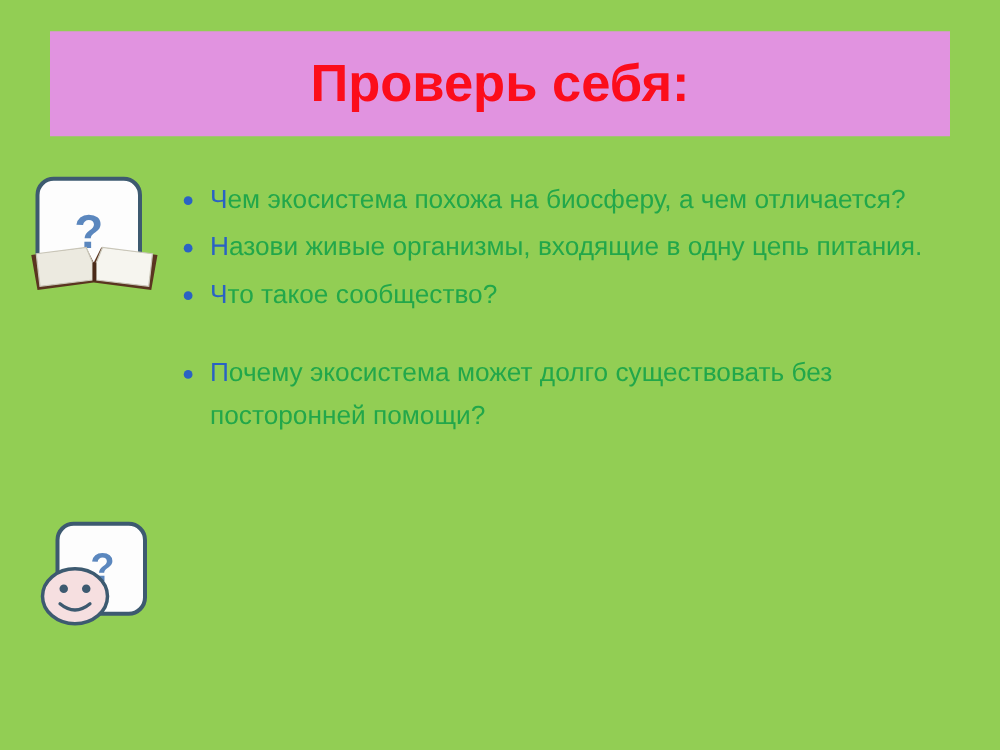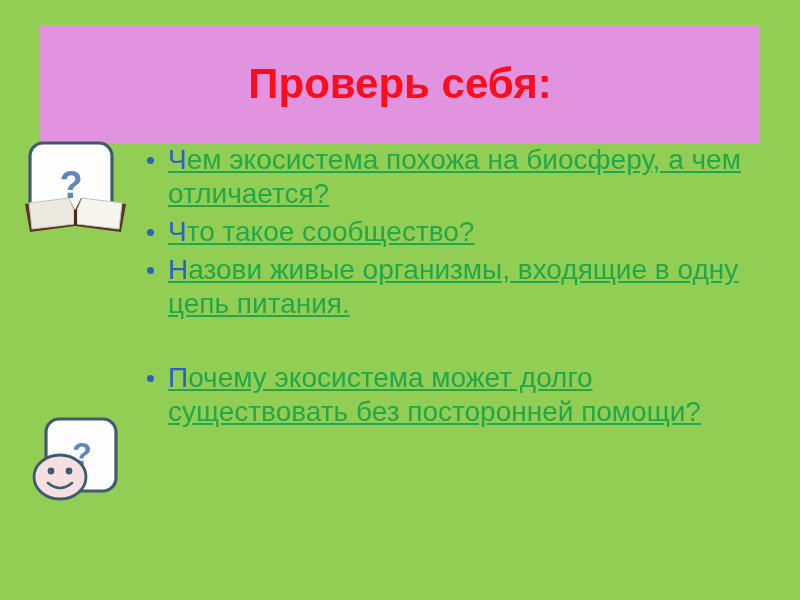--- a/index.html
+++ b/index.html
@@ -21,21 +21,21 @@
     background: #92ce54;
     box-sizing: border-box;
   }
 
   
   .title-banner {
     position: absolute;
     left: 40px;
     top: 25px;
     width: 720px;
-    height: 118px;
+    height: 84px;
     background: #e193e0;
     display: flex;
     align-items: center;
     justify-content: center;
   }
   .title-text {
     color: #fc0d1b;
     font-size: 42px;
     font-weight: 700;
     line-height: 1;
@@ -68,28 +68,27 @@
   .bullets {
     position: absolute;
     left: 140px;
     top: 143px;
     width: 630px;
   }
   .bullet-item {
     position: relative;
     padding-left: 28px;
     margin: 0 0 4px 0;
-    font-size: 28px;
+    font-size: 21px;
     line-height: 34px;
     color: #22a74a;
     font-weight: 400;
-    text-decoration: underline;
   }
   .bullet-item.spaced {
-    margin-top: 40px;
+    margin-top: 29px;
   }
   .bullet-dot {
     position: absolute;
     left: 7px;
     top: 14px;
     width: 7px;
     height: 7px;
     border-radius: 50%;
     background: #2a62c4;
   }
@@ -142,26 +141,26 @@
 
   <div class="bullets">
 
     <div class="bullet-item">
       <span class="bullet-dot"></span>
       <span class="cap">Ч</span><span class="rest">ем экосистема похожа на биосферу, а чем отличается?</span>
     </div>
 
     <div class="bullet-item">
       <span class="bullet-dot"></span>
-      <span class="cap">Ч</span><span class="rest">то такое сообщество?</span>
+      <span class="cap">Н</span><span class="rest">азови живые организмы, входящие в одну цепь питания.</span>
     </div>
 
     <div class="bullet-item">
       <span class="bullet-dot"></span>
-      <span class="cap">Н</span><span class="rest">азови живые организмы, входящие в одну цепь питания.</span>
+      <span class="cap">Ч</span><span class="rest">то такое сообщество?</span>
     </div>
 
 
     <div class="bullet-item spaced">
       <span class="bullet-dot"></span>
       <span class="cap">П</span><span class="rest">очему экосистема может долго существовать без посторонней помощи?</span>
     </div>
 
   </div>
 

